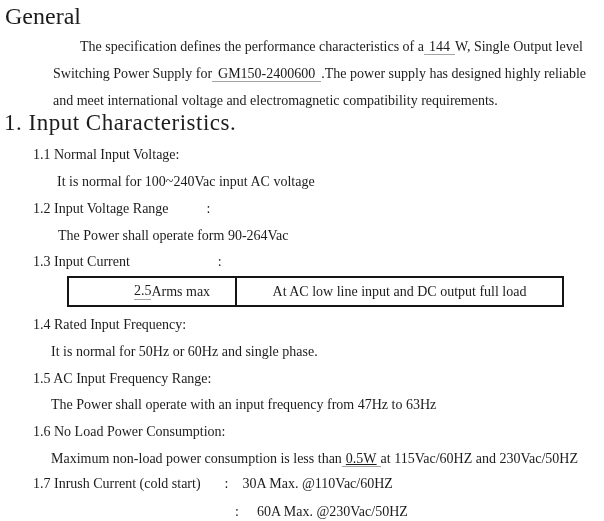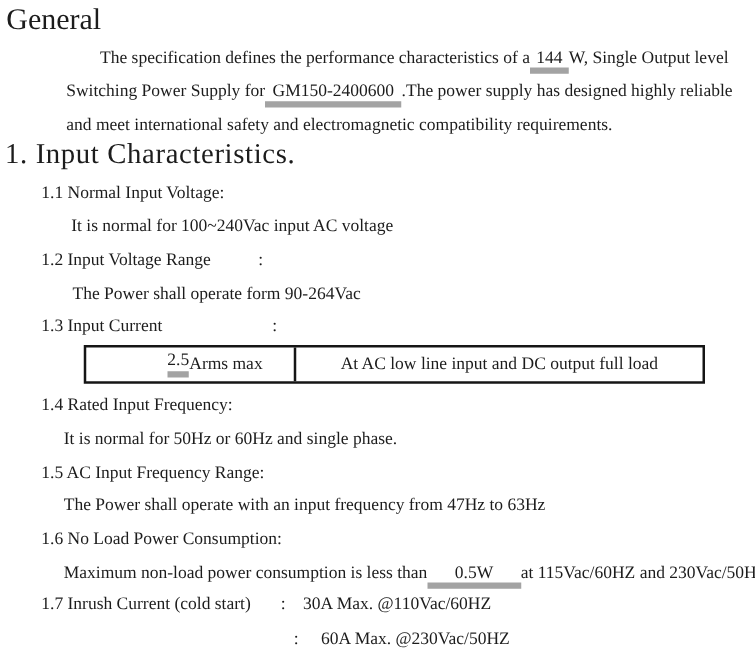--- a/index.html
+++ b/index.html
@@ -19,24 +19,24 @@
   }
   .h1{
     font-size:24px;
     line-height:28px;
   }
   .h2{
     font-size:23px;
     line-height:22px;
     letter-spacing:0.5px;
   }
-  .u{border-bottom:5px solid #a3a3a3;}
+  .u{border-bottom:1px solid #a3a3a3;}
   .pad5{padding:0 5px;}
   .pad6{padding:0 6px;}
-  .pad4{padding:0 22px;}
+  .pad4{padding:0 4px;text-decoration:underline;}
   .colon-gap-12{display:inline-block;margin-left:38px;}
   .colon-gap-13{display:inline-block;margin-left:88px;}
   .colon-gap-17{display:inline-block;margin-left:24px;}
   .val-gap{display:inline-block;margin-left:14px;}
   .val-gap2{display:inline-block;margin-left:18px;}
   .spec-table{
     position:absolute;
     top:276px;left:67px;
     width:493px;height:27px;
     border:2px solid #151515;
@@ -63,21 +63,21 @@
 <body>
 
 <div class="page">
 
   <div class="line h1" style="top:2px;left:5px">General</div>
 
   <div class="line" style="top:38px;left:80px"><span>The specification defines the performance characteristics of a</span><span class="u pad5">144</span><span>W, Single Output level</span></div>
 
   <div class="line" style="top:65px;left:53px"><span>Switching Power Supply for</span><span class="u pad6">GM150-2400600</span><span>.The power supply has designed highly reliable</span></div>
 
-  <div class="line" style="top:92px;left:53px">and meet international safety and electromagnetic compatibility requirements.</div>
+  <div class="line" style="top:92px;left:53px">and meet international voltage and electromagnetic compatibility requirements.</div>
 
   <div class="line h2" style="top:112px;left:4px">1. Input Characteristics.</div>
 
   <div class="line" style="top:146px;left:33px">1.1 Normal Input Voltage:</div>
   <div class="line" style="top:173px;left:57px">It is normal for 100~240Vac input AC voltage</div>
 
   <div class="line" style="top:200px;left:33px"><span>1.2 Input Voltage Range</span><span class="colon-gap-12">:</span></div>
   <div class="line" style="top:227px;left:58px">The Power shall operate form 90-264Vac</div>
 
   <div class="line" style="top:253px;left:33px"><span>1.3 Input Current</span><span class="colon-gap-13">:</span></div>

